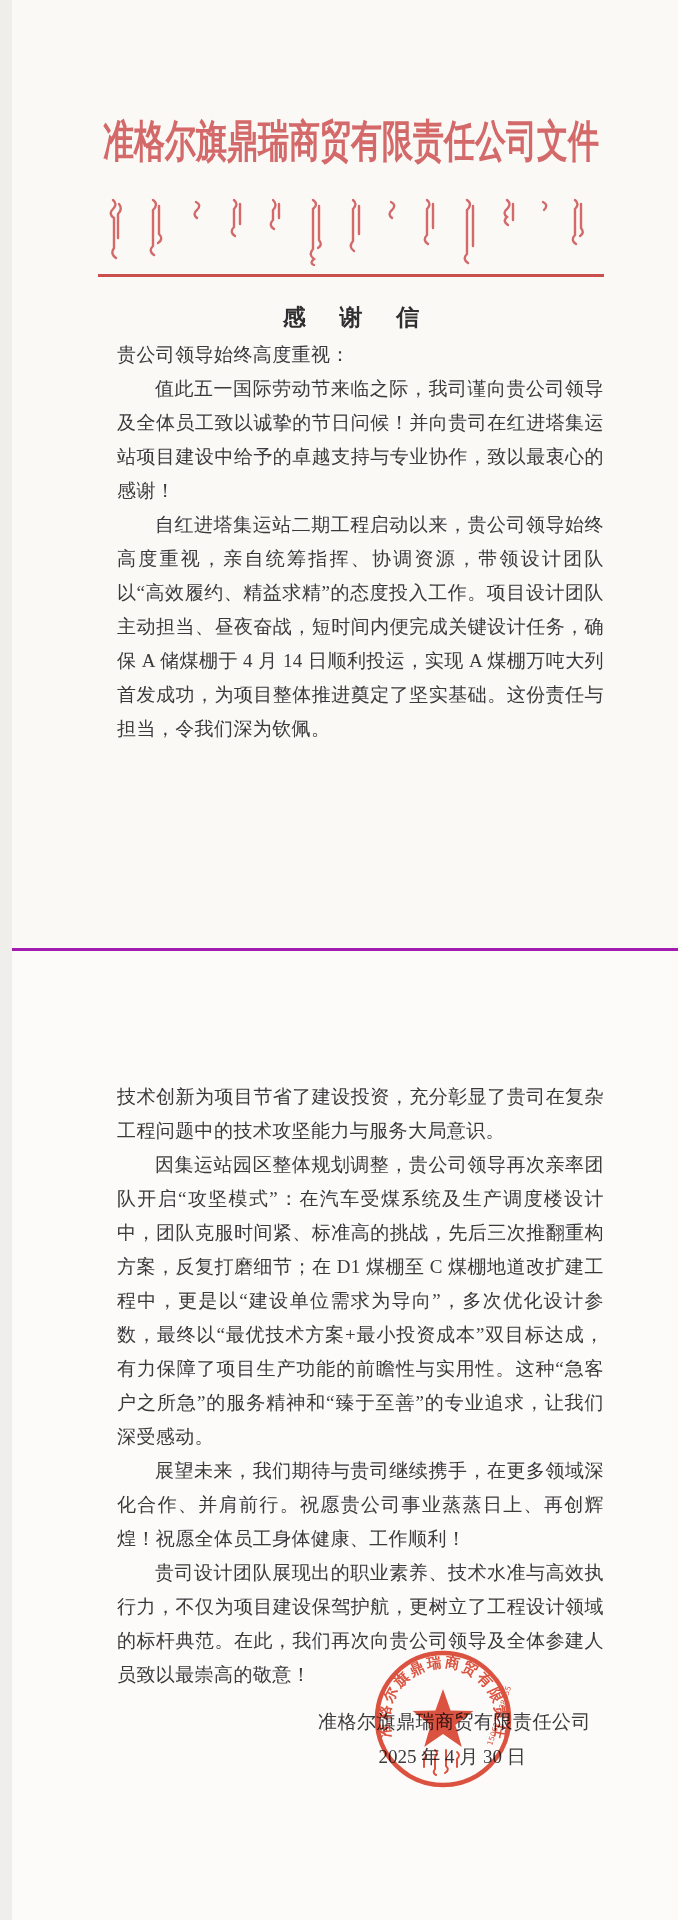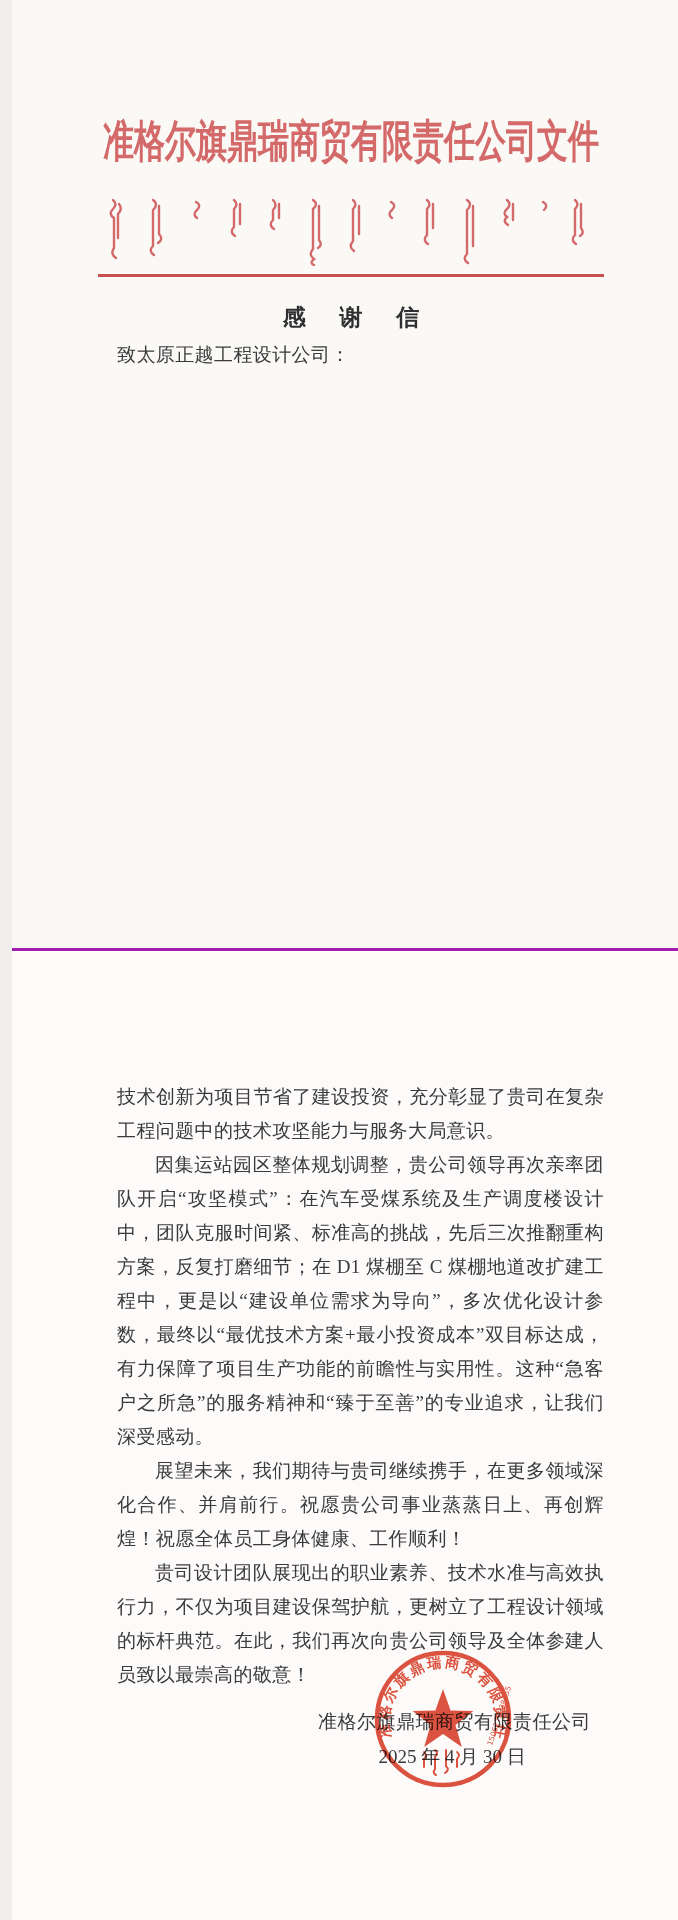--- a/index.html
+++ b/index.html
@@ -79,21 +79,23 @@
       <path d="M442 8 q6 3 1 8"></path>
       <path d="M474 6 q5 4 0 9 v26 q-5 5 1 9"></path>
       <path d="M480 10 v24 q4 5 -1 8"></path>
     </svg>
 
     <div class="red-rule"></div>
 
     <div class="letter-title">感 谢 信</div>
 
     <div class="body-text body1">
-      <p class="para">致太原正越工程设计公司：</p>
+      <p class="para">贵公司领导始终高度重视：</p>
+      <p class="para indent">值此五一国际劳动节来临之际，我司谨向贵公司领导及全体员工致以诚挚的节日问候！并向贵司在红进塔集运站项目建设中给予的卓越支持与专业协作，致以最衷心的感谢！</p>
+      <p class="para indent">自红进塔集运站二期工程启动以来，贵公司领导始终高度重视，亲自统筹指挥、协调资源，带领设计团队以“高效履约、精益求精”的态度投入工作。项目设计团队主动担当、昼夜奋战，短时间内便完成关键设计任务，确保 A 储煤棚于 4 月 14 日顺利投运，实现 A 煤棚万吨大列首发成功，为项目整体推进奠定了坚实基础。这份责任与担当，令我们深为钦佩。</p>
     </div>
   </div>
 
   <div class="page page2">
 
     <div class="body-text body2">
       <p class="para">技术创新为项目节省了建设投资，充分彰显了贵司在复杂工程问题中的技术攻坚能力与服务大局意识。</p>
       <p class="para indent">因集运站园区整体规划调整，贵公司领导再次亲率团队开启“攻坚模式”：在汽车受煤系统及生产调度楼设计中，团队克服时间紧、标准高的挑战，先后三次推翻重构方案，反复打磨细节；在 D1 煤棚至 C 煤棚地道改扩建工程中，更是以“建设单位需求为导向”，多次优化设计参数，最终以“最优技术方案+最小投资成本”双目标达成，有力保障了项目生产功能的前瞻性与实用性。这种“急客户之所急”的服务精神和“臻于至善”的专业追求，让我们深受感动。</p>
       <p class="para indent">展望未来，我们期待与贵司继续携手，在更多领域深化合作、并肩前行。祝愿贵公司事业蒸蒸日上、再创辉煌！祝愿全体员工身体健康、工作顺利！</p>
       <p class="para indent">贵司设计团队展现出的职业素养、技术水准与高效执行力，不仅为项目建设保驾护航，更树立了工程设计领域的标杆典范。在此，我们再次向贵公司领导及全体参建人员致以最崇高的敬意！</p>

